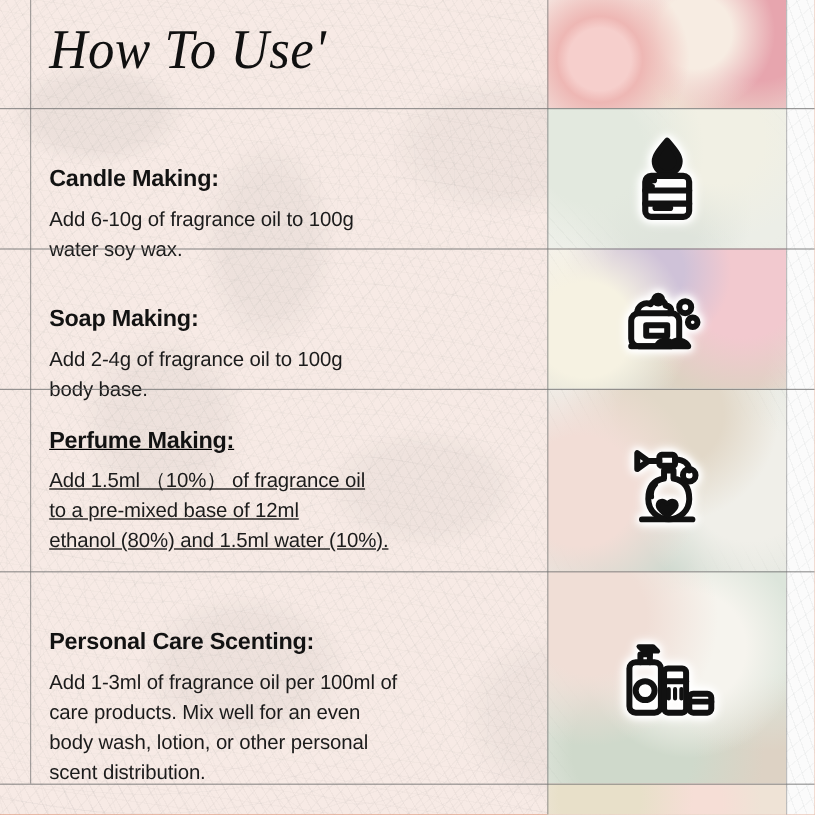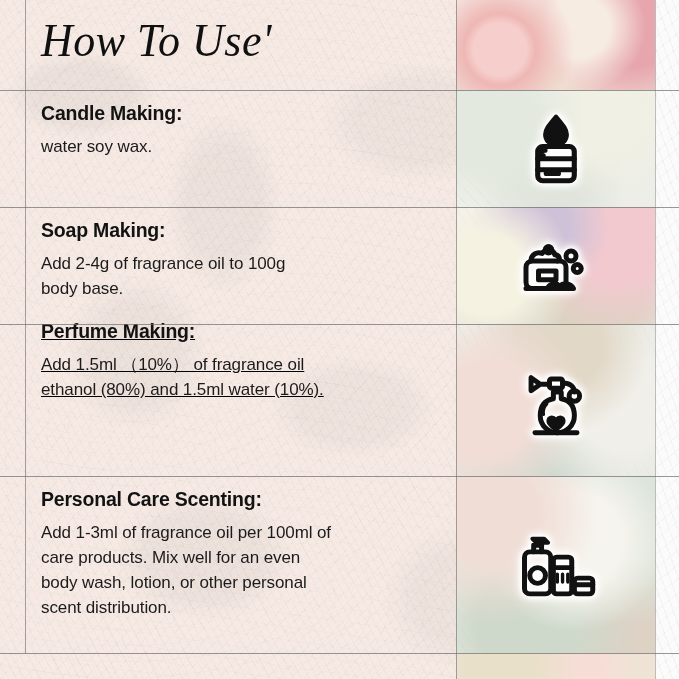--- a/index.html
+++ b/index.html
@@ -56,21 +56,21 @@
     font-style:italic;
     font-size:44px;
     font-weight:400;
     color:#101010;
     letter-spacing:.5px;
     transform:scaleY(1.06);
     transform-origin:left top;
     white-space:nowrap;
   }
 
-  .section{position:absolute;left:41px;width:400px;}
+  .section{position:absolute;left:41px;width:400px;margin-top:36px;}
   .sec-head{
     font-size:19.5px;
     font-weight:bold;
     color:#121212;
     letter-spacing:-.2px;
     margin:0 0 9px 0;
     white-space:nowrap;
   }
   .sec-line{
     font-size:17px;
@@ -242,32 +242,34 @@
   <div class="right-fade"></div>
 
   <div class="col-text">
 
     <div class="title-row">
       <div class="title">How To Use'</div>
     </div>
 
     <div class="section" style="top:102px;">
       <div class="sec-head">Candle Making:</div>
+      <div class="sec-line">Add 6-10g of fragrance oil to 100g</div>
       <div class="sec-line">water soy wax.</div>
     </div>
 
     <div class="section" style="top:219px;">
       <div class="sec-head">Soap Making:</div>
       <div class="sec-line">Add 2-4g of fragrance oil to 100g</div>
       <div class="sec-line">body base.</div>
     </div>
 
     <div class="section" style="top:320px;text-decoration:underline;">
       <div class="sec-head">Perfume Making:</div>
       <div class="sec-line">Add 1.5ml （10%） of fragrance oil</div>
+      <div class="sec-line">to a pre-mixed base of 12ml</div>
       <div class="sec-line">ethanol (80%) and 1.5ml water (10%).</div>
     </div>
 
     <div class="section" style="top:488px;">
       <div class="sec-head">Personal Care Scenting:</div>
       <div class="sec-line">Add 1-3ml of fragrance oil per 100ml of</div>
       <div class="sec-line">care products. Mix well for an even</div>
       <div class="sec-line">body wash, lotion, or other personal</div>
       <div class="sec-line">scent distribution.</div>
     </div>

